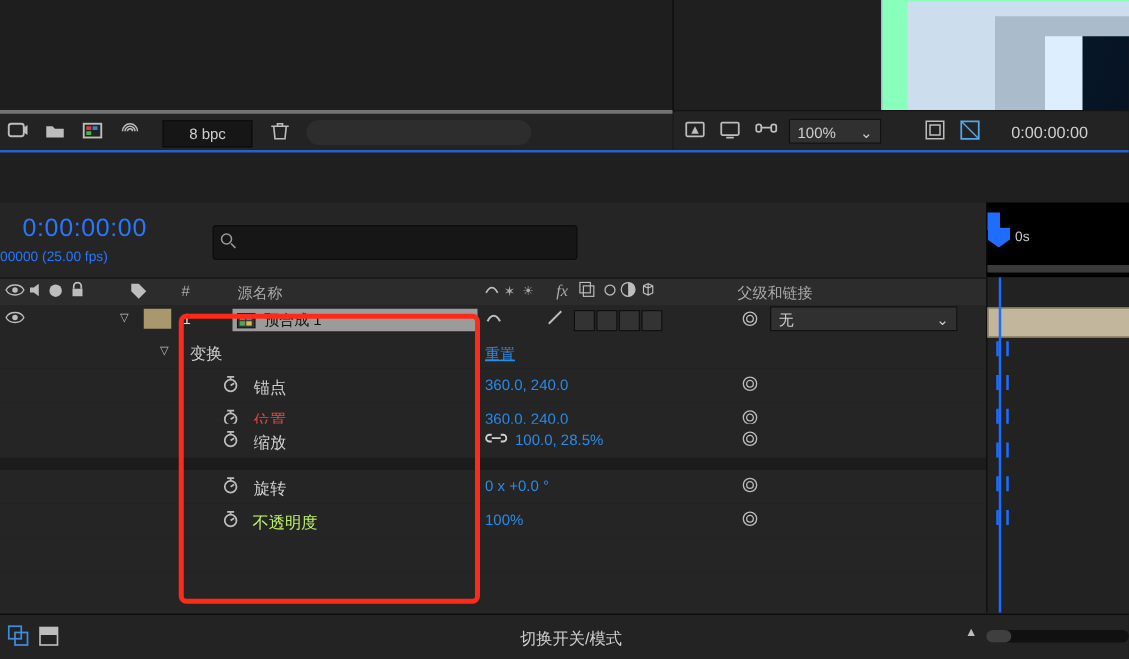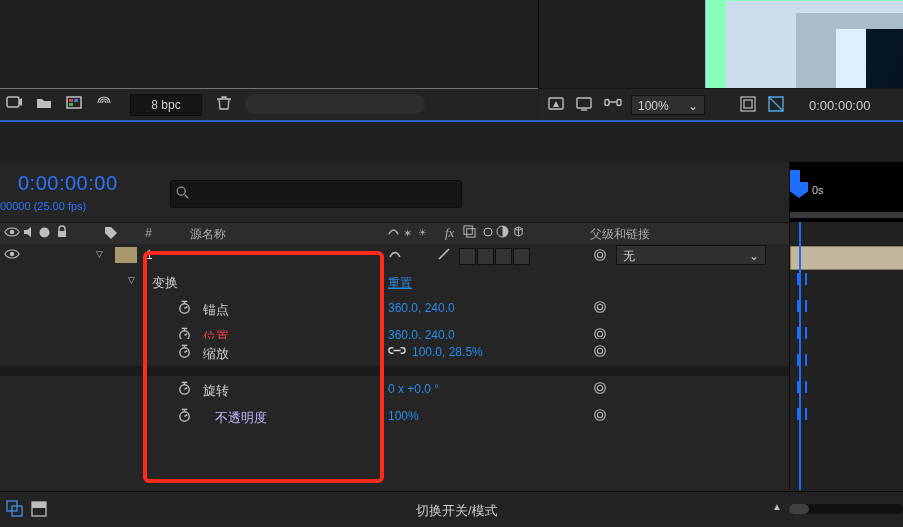--- a/index.html
+++ b/index.html
@@ -41,21 +41,21 @@
       inset 70px 32px 0 -19px #cde,
       inset 110px 14px 0 -19px #cde,
       inset 150px 48px 0 -19px #abc,
       inset 180px 26px 0 -19px #def;
   }
 
   
   .proj-toolbar {
     top: 88px; left: 0; width: 538px; height: 32px;
     background: #232323;
-    border-top: 1px solid #737373;
+    border-top: 3px solid #737373;
     border-bottom: 1px solid #0a0a0a;
   }
   .proj-toolbar .cell { position: absolute; height: 22px; top: 5px; }
 
   
   .view-toolbar {
     top: 88px; left: 539px; width: 364px; height: 32px;
     background: #232323;
     border-top: 1px solid #141414;
     border-bottom: 1px solid #0a0a0a;
@@ -454,20 +454,32 @@
         <circle cx="9" cy="7" r="2.5" fill="#bdbdbd"></circle>
       </svg>
   </span>
 
   <span class="abs" style="left:96px;top:5px;color:#bdbdbd;font-size:9px">▽</span>
 
   <span class="abs" style="left:115px;top:3px;width:22px;height:16px;background:#a9986e;display:block"></span>
 
   <span class="abs" style="left:146px;top:4px;color:#ddd;font-size:12px">1</span>
 
+  <div class="abs layer-name-cell" style="left:186px;top:3px;width:193px">
+    <span style="display:inline-block;vertical-align:middle;margin-right:3px">
+      <svg width="16" height="14" viewBox="0 0 18 16">
+          <rect x="1" y="1" width="16" height="13" fill="#353535" stroke="#111"></rect>
+          <rect x="3" y="3" width="5" height="4" fill="#cc5b3f"></rect>
+          <rect x="9" y="3" width="5" height="4" fill="#4a7dcc"></rect>
+          <rect x="3" y="8" width="5" height="4" fill="#53a653"></rect>
+          <rect x="9" y="8" width="5" height="4" fill="#c9c05a"></rect>
+        </svg>
+    </span>
+    <span>预合成 1</span>
+  </div>
 
   <span class="abs" style="left:388px;top:3px">
     <svg width="14" height="14" viewBox="0 0 14 14">
         <path d="M2 10c3-6 7-6 10 0" fill="none" stroke="#bdbdbd" stroke-width="1.6"></path>
       </svg>
   </span>
   <span class="abs" style="left:437px;top:3px">
     <svg width="14" height="14">
         <line x1="2" y1="12" x2="12" y2="2" stroke="#bdbdbd" stroke-width="1.6"></line>
       </svg>
@@ -573,21 +585,21 @@
 
 <div class="prop-row" style="top:403px">
   <span class="abs" style="left:177px;top:5px">
     <svg width="15" height="15" viewBox="0 0 16 16">
         <circle cx="8" cy="9" r="5" fill="none" stroke="#bdbdbd" stroke-width="1.5"></circle>
         <line x1="8" y1="2" x2="8" y2="4" stroke="#bdbdbd" stroke-width="1.5"></line>
         <line x1="5" y1="1.5" x2="11" y2="1.5" stroke="#bdbdbd" stroke-width="1.5"></line>
         <line x1="8" y1="9" x2="11" y2="7" stroke="#bdbdbd" stroke-width="1.5"></line>
       </svg>
   </span>
-  <span class="abs" style="left:215px;top:6px;color:#c4b5fd">不透明度</span>
+  <span class="abs" style="left:202px;top:6px;color:#bef264">不透明度</span>
   <span class="abs valink" style="left:388px;top:6px">100%</span>
   <span class="abs" style="left:592px;top:4px">
     <svg width="16" height="16" viewBox="0 0 18 18">
         <path d="M9 9m-6 0a6 6 0 1 0 12 0 6 6 0 1 0-12 0M9 9m-3 0a3 3 0 1 0 6 0 3 3 0 1 0-6 0" fill="none" stroke="#bdbdbd" stroke-width="1.2"></path>
       </svg>
   </span>
 </div>
 
 <div class="prop-row" style="top:430px"></div>
 <div class="prop-row" style="top:457px;height:34px"></div>

